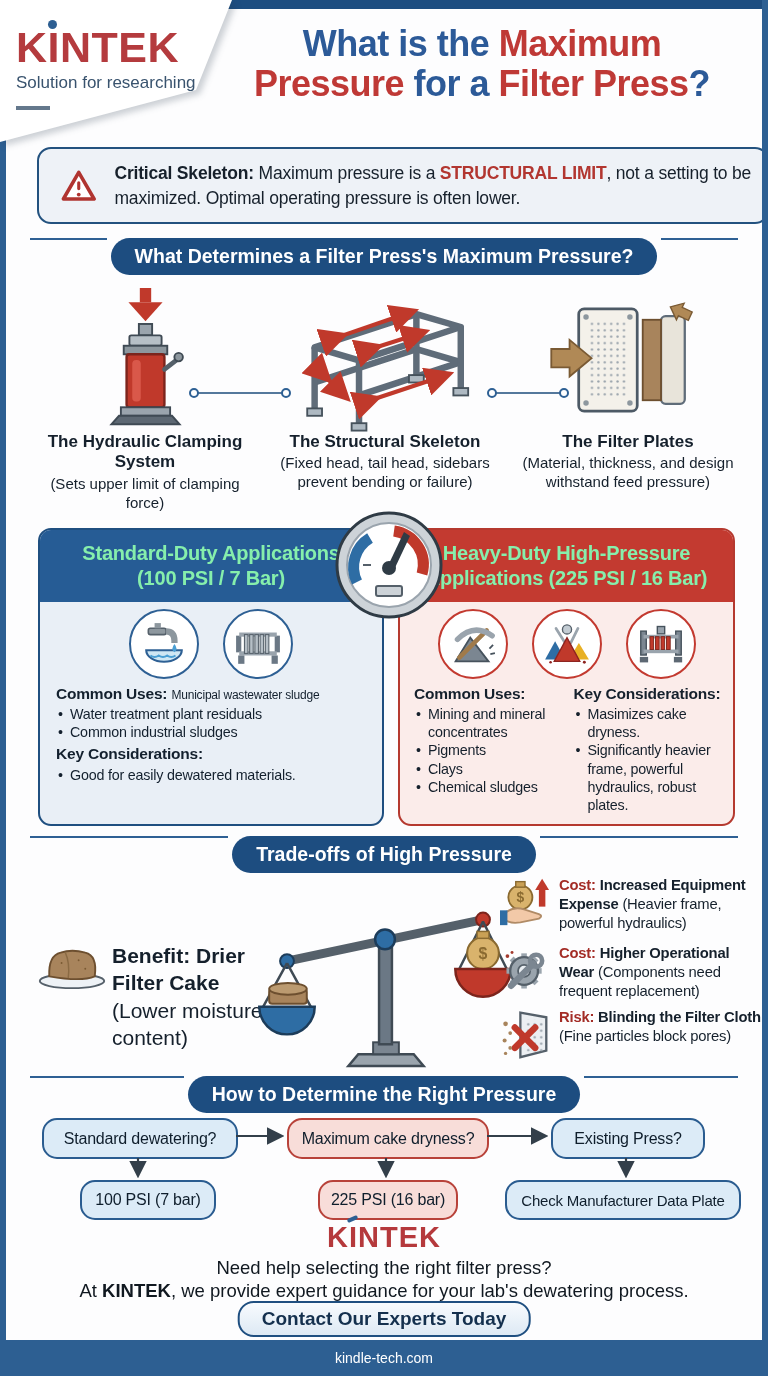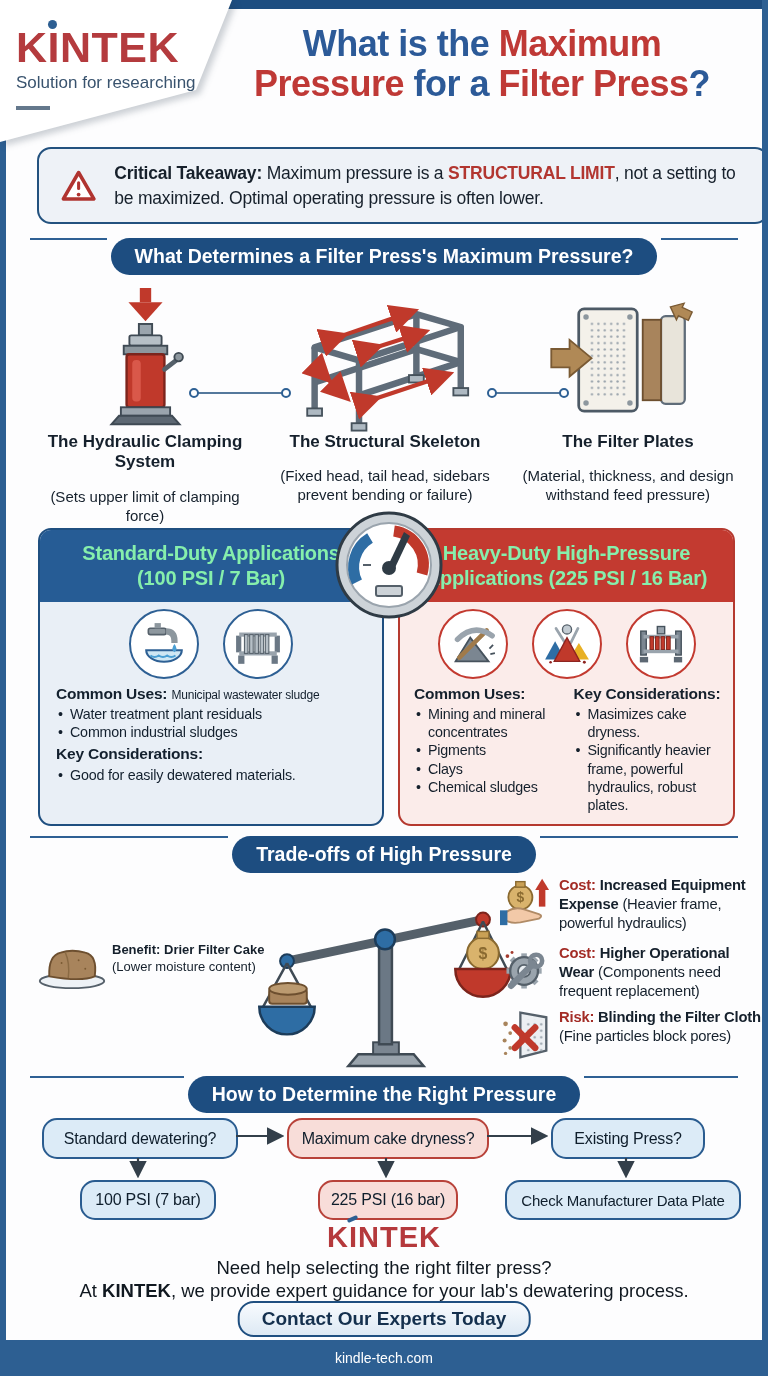--- a/index.html
+++ b/index.html
@@ -30,21 +30,21 @@
   
   .sectionrow{left:30px;right:30px;display:flex;z-index:2}
   .s1{top:238px}.s2{top:836px}.s3{top:1076px}
   .hline{flex:1;height:2px;background:#2e6094}
   .pill{background:#1d4d80;color:#fff;font-weight:bold;font-size:19.5px;padding:7px 24px;
         border-radius:21px;white-space:nowrap;margin:0 4px}
   
   .factors{left:0;top:284px;width:768px;height:246px;z-index:2}
   .factor-caption{position:absolute;text-align:center;top:148px}
   .fc-title{font-weight:bold;font-size:17px;line-height:1.2}
-  .fc-sub{font-size:15px;line-height:1.25;margin-top:15px}
+  .fc-sub{font-size:15px;line-height:1.25;margin-top:2px}
   .connector{position:absolute;height:2px;background:#54789c;top:108px}
   .connector::before,.connector::after{content:"";position:absolute;top:-4.5px;width:10px;height:10px;
         border-radius:50%;background:#fff;border:2px solid #2e6094;box-sizing:border-box}
   .connector::before{left:-7px}.connector::after{right:-7px}
   
   .card{position:absolute;border-radius:13px;overflow:hidden;z-index:2}
   .card-left{left:38px;top:528px;width:342px;height:294px;border:2.5px solid #1f4f80;background:#e9eff6}
   .card-right{left:398px;top:528px;width:333px;height:294px;border:2.5px solid #b5392f;background:#fbecea}
   .card-head{height:72px;display:flex;flex-direction:column;justify-content:center;text-align:center;
              color:#86efac;font-weight:bold;font-size:20px;line-height:1.25;letter-spacing:-.2px}
@@ -58,21 +58,21 @@
   .cinline{font-size:12px}
   ul.bullets{list-style:none;margin:1px 0 3px;padding:0}
   ul.bullets li{font-size:14.3px;line-height:1.27;padding-left:14px;position:relative}
   ul.bullets li::before{content:"\2022";position:absolute;left:2px}
   .cols{display:flex;gap:8px;padding:5px 8px 0 14px}
   .col{flex:1;letter-spacing:-.2px}
   .gauge{left:334px;top:510px;width:110px;height:110px;z-index:6}
   
   .tradeoffs{left:0;top:868px;width:768px;height:208px;z-index:2}
   .benefit-icon{position:absolute;left:36px;top:70px;width:72px;height:52px}
-  .benefit-text{position:absolute;left:112px;top:74px;width:186px;font-size:13px;line-height:1.3}
+  .benefit-text{position:absolute;left:112px;top:74px;width:186px;font-size:21px;line-height:1.3}
   .scale-svg{position:absolute;left:250px;top:6px;width:270px;height:198px}
   .titem{position:absolute;left:500px;width:264px;display:flex;gap:9px;align-items:flex-start}
   .t1{top:8px}.t2{top:76px}.t3{top:140px}
   .titem svg{flex:0 0 auto}
   .titem p{margin:0;font-size:14.8px;line-height:1.27;letter-spacing:-.2px}
   .lab-red{color:#a32c26;font-weight:bold}
   .b{font-weight:bold}
   
   .flow{left:0;top:1118px;width:768px;height:108px;z-index:2}
   .qbox,.abox{position:absolute;height:37px;border-radius:15px;display:flex;align-items:center;
@@ -129,21 +129,21 @@
     <defs>
         <pattern id="dp" width="7" height="7" patternUnits="userSpaceOnUse">
           <circle cx="2.5" cy="2.5" r="1.3" fill="#98a2ab"></circle>
         </pattern>
       </defs>
     <path d="M30 5 L56 50 H4 Z" fill="#fff" stroke="#b03430" stroke-width="6" stroke-linejoin="round"></path>
     <rect x="27.4" y="20" width="5.2" height="15" rx="2.6" fill="#b03430"></rect>
     <circle cx="30" cy="42.5" r="3.2" fill="#b03430"></circle>
   </svg>
   <div class="critical-text">
-    <span class="crit-label">Critical Takeaway: </span><span>Maximum pressure is a </span><span class="crit-hl">STRUCTURAL LIMIT</span><span>, not a setting to be maximized. Optimal operating pressure is often lower.</span>
+    <span class="crit-label">Critical Skeleton: </span><span>Maximum pressure is a </span><span class="crit-hl">STRUCTURAL LIMIT</span><span>, not a setting to be maximized. Optimal operating pressure is often lower.</span>
   </div>
 </div>
 
 <div class="abs sectionrow s1">
   <div class="hline"></div>
   <div class="pill">What Determines a Filter Press's Maximum Pressure?</div>
   <div class="hline"></div>
 </div>
 
 <div class="abs factors">

